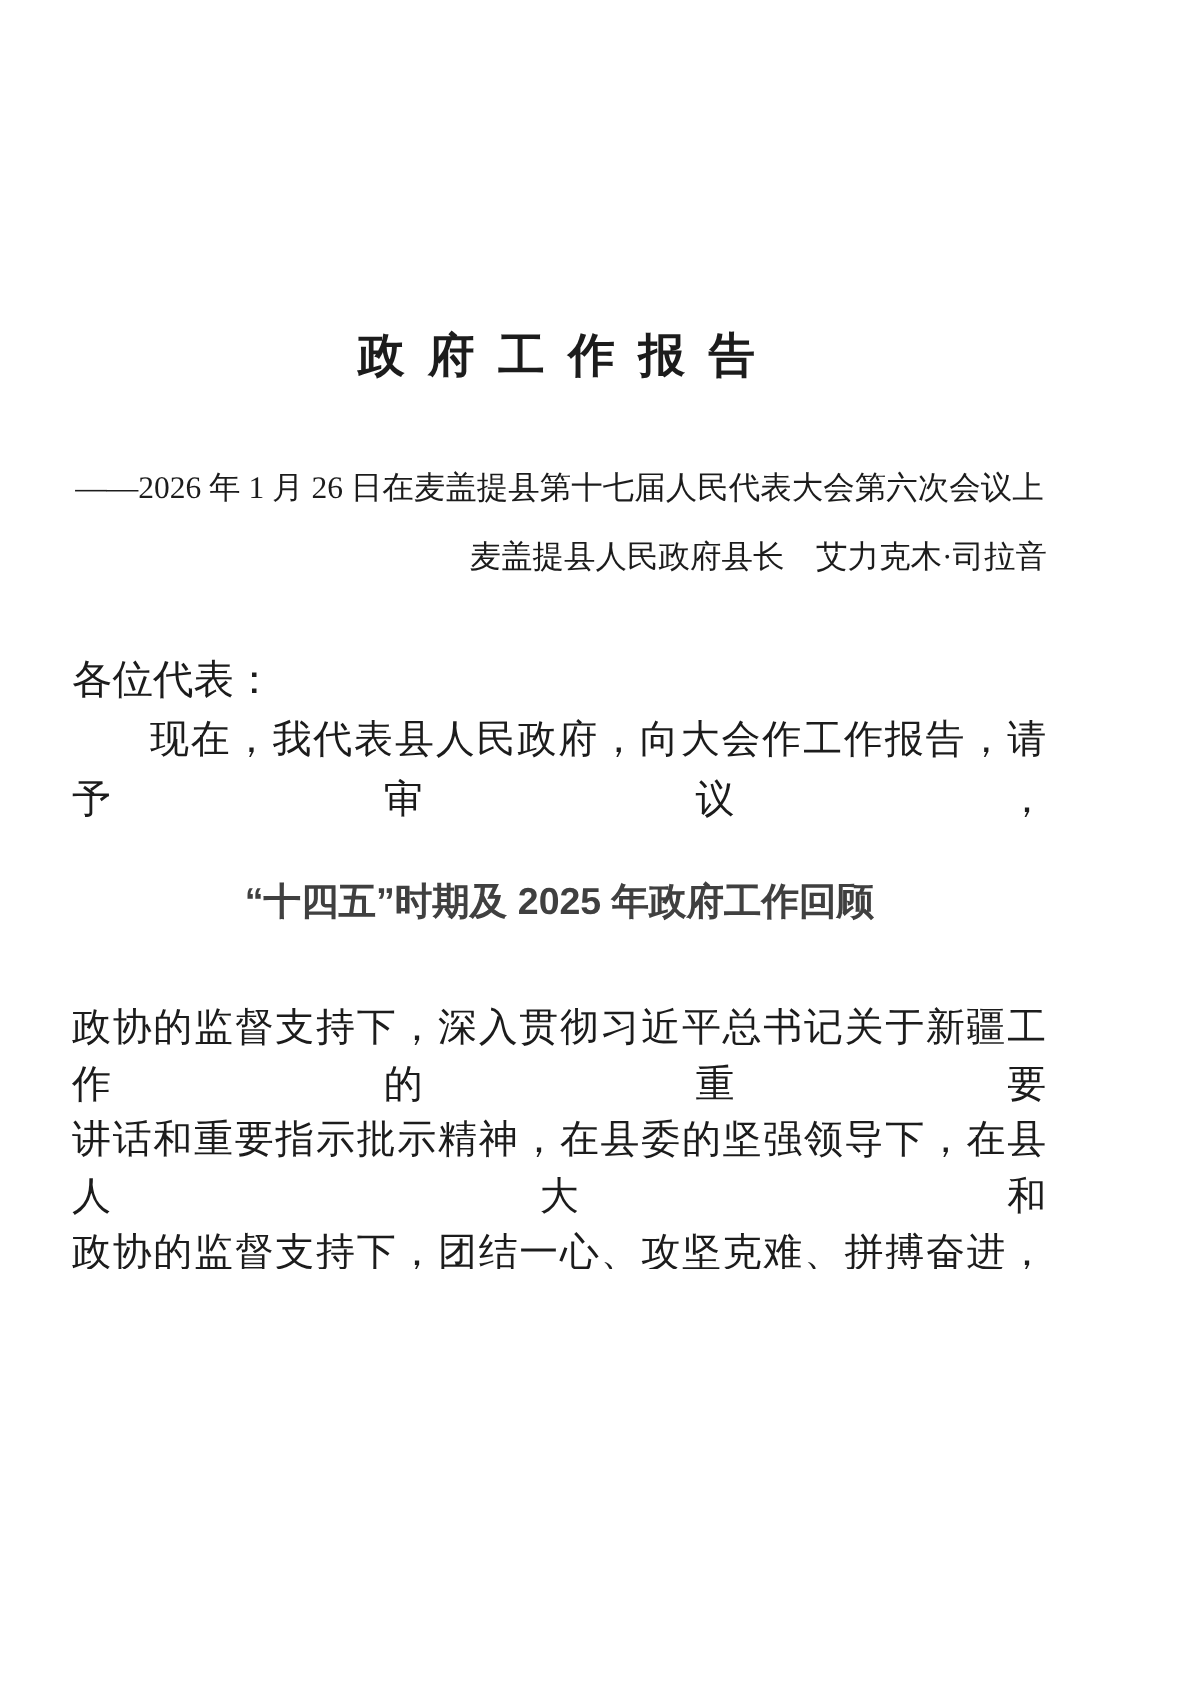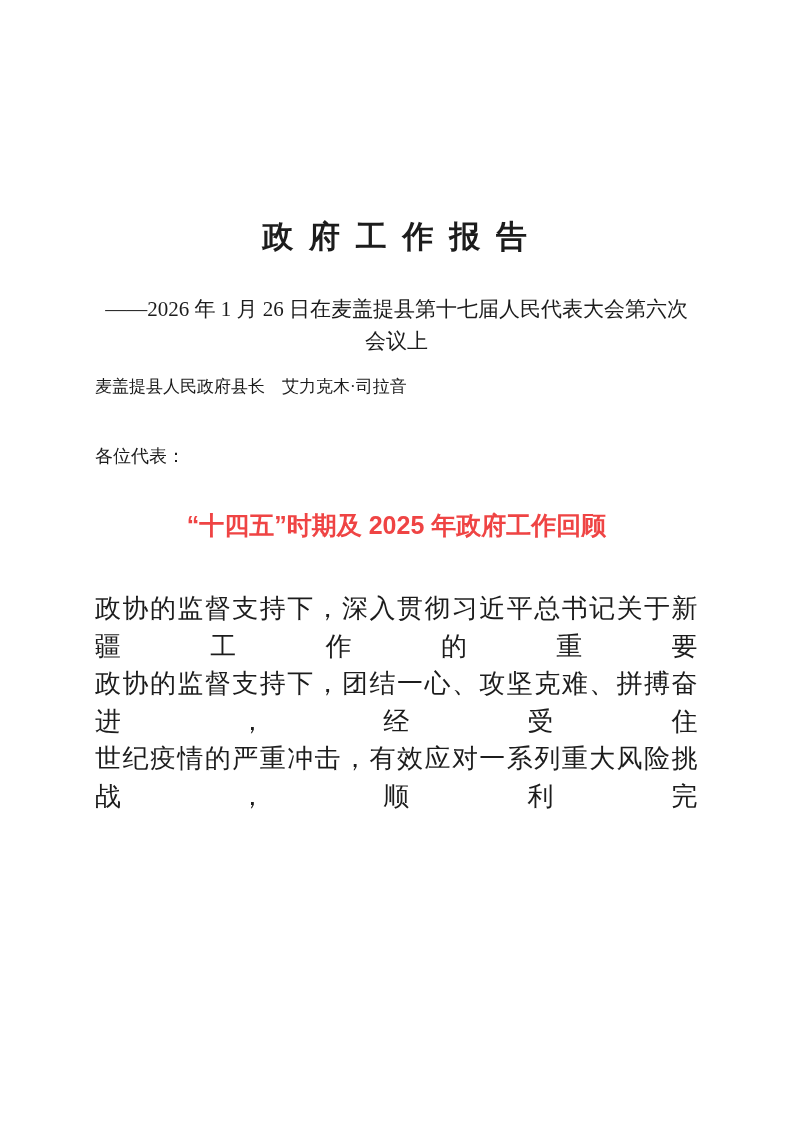--- a/index.html
+++ b/index.html
@@ -7,73 +7,72 @@
     padding: 0;
     background: #ffffff;
   }
   .page {
     position: relative;
     width: 793px;
     height: 846px;
     background: #ffffff;
     color: #1c1c1c;
     box-sizing: border-box;
-    padding: 215px 95px 0 95px;
+    padding: 215px 95px 0 48px;
     overflow: hidden;
     font-family: "Liberation Serif", serif;
   }
   .doc-title {
     margin: 0;
     text-align: center;
     font-size: 31px;
     line-height: 44px;
     font-weight: bold;
     letter-spacing: 4px;
     font-family: "Liberation Serif", serif;
   }
   .subtitle-line {
-    margin-top: 34px;
+    margin-top: 50px;
     text-align: center;
     font-size: 21px;
     line-height: 32px;
     font-family: "Liberation Serif", serif;
   }
   .author-line {
     margin-top: 14px;
-    text-align: left;
-    font-size: 17px;
+    text-align: right;
+    font-size: 21px;
     line-height: 32px;
     word-spacing: 6px;
     font-family: "Liberation Serif", serif;
   }
   .salutation {
-    margin-top: 34px;
-    font-size: 18px;
+    margin-top: 46px;
+    font-size: 27px;
     line-height: 40px;
-    font-family: Liberation Mono, monospace;
   }
   .intro-line, .body-line {
     font-size: 26px;
     letter-spacing: 0.5px;
   }
   .intro-line { line-height: 40px; }
   .body-line  { line-height: 37.5px; }
   .indent-2em { text-indent: 2em; }
   .justify-full {
     text-align: justify;
     text-align-last: justify;
   }
   .section-heading {
     margin: 30px 0 0 0;
     text-align: center;
     font-size: 25px;
     line-height: 36px;
     font-weight: bold;
     font-family: "Liberation Sans", sans-serif;
-    color: #ef4444;
+    color: #404040;
   }
   .body-paragraph { margin-top: 47px; }
   .page-number {
     position: absolute;
     top: 1039px;
     left: 0;
     right: 0;
     text-align: center;
     font-size: 19px;
     line-height: 26px;
@@ -89,26 +88,28 @@
 
   <h1 class="doc-title">政 府 工 作 报 告</h1>
 
   <div class="subtitle-line">——2026 年 1 月 26 日在麦盖提县第十七届人民代表大会第六次会议上</div>
 
   <div class="author-line">麦盖提县人民政府县长　艾力克木·司拉音</div>
 
   <div class="salutation">各位代表：</div>
 
   <div class="intro-paragraph">
+    <div class="intro-line indent-2em justify-full">现在，我代表县人民政府，向大会作工作报告，请予审议，</div>
   </div>
 
   <h2 class="section-heading">“十四五”时期及 2025 年政府工作回顾</h2>
 
   <div class="body-paragraph">
     <div class="body-line justify-full">政协的监督支持下，深入贯彻习近平总书记关于新疆工作的重要</div>
+    <div class="body-line justify-full">讲话和重要指示批示精神，在县委的坚强领导下，在县人大和</div>
     <div class="body-line justify-full">政协的监督支持下，团结一心、攻坚克难、拼搏奋进，经受住</div>
     <div class="body-line justify-full">世纪疫情的严重冲击，有效应对一系列重大风险挑战，顺利完</div>
 
   </div>
 
   <div class="page-number">— 1 —</div>
 
 </div>
 
 </body></html>

